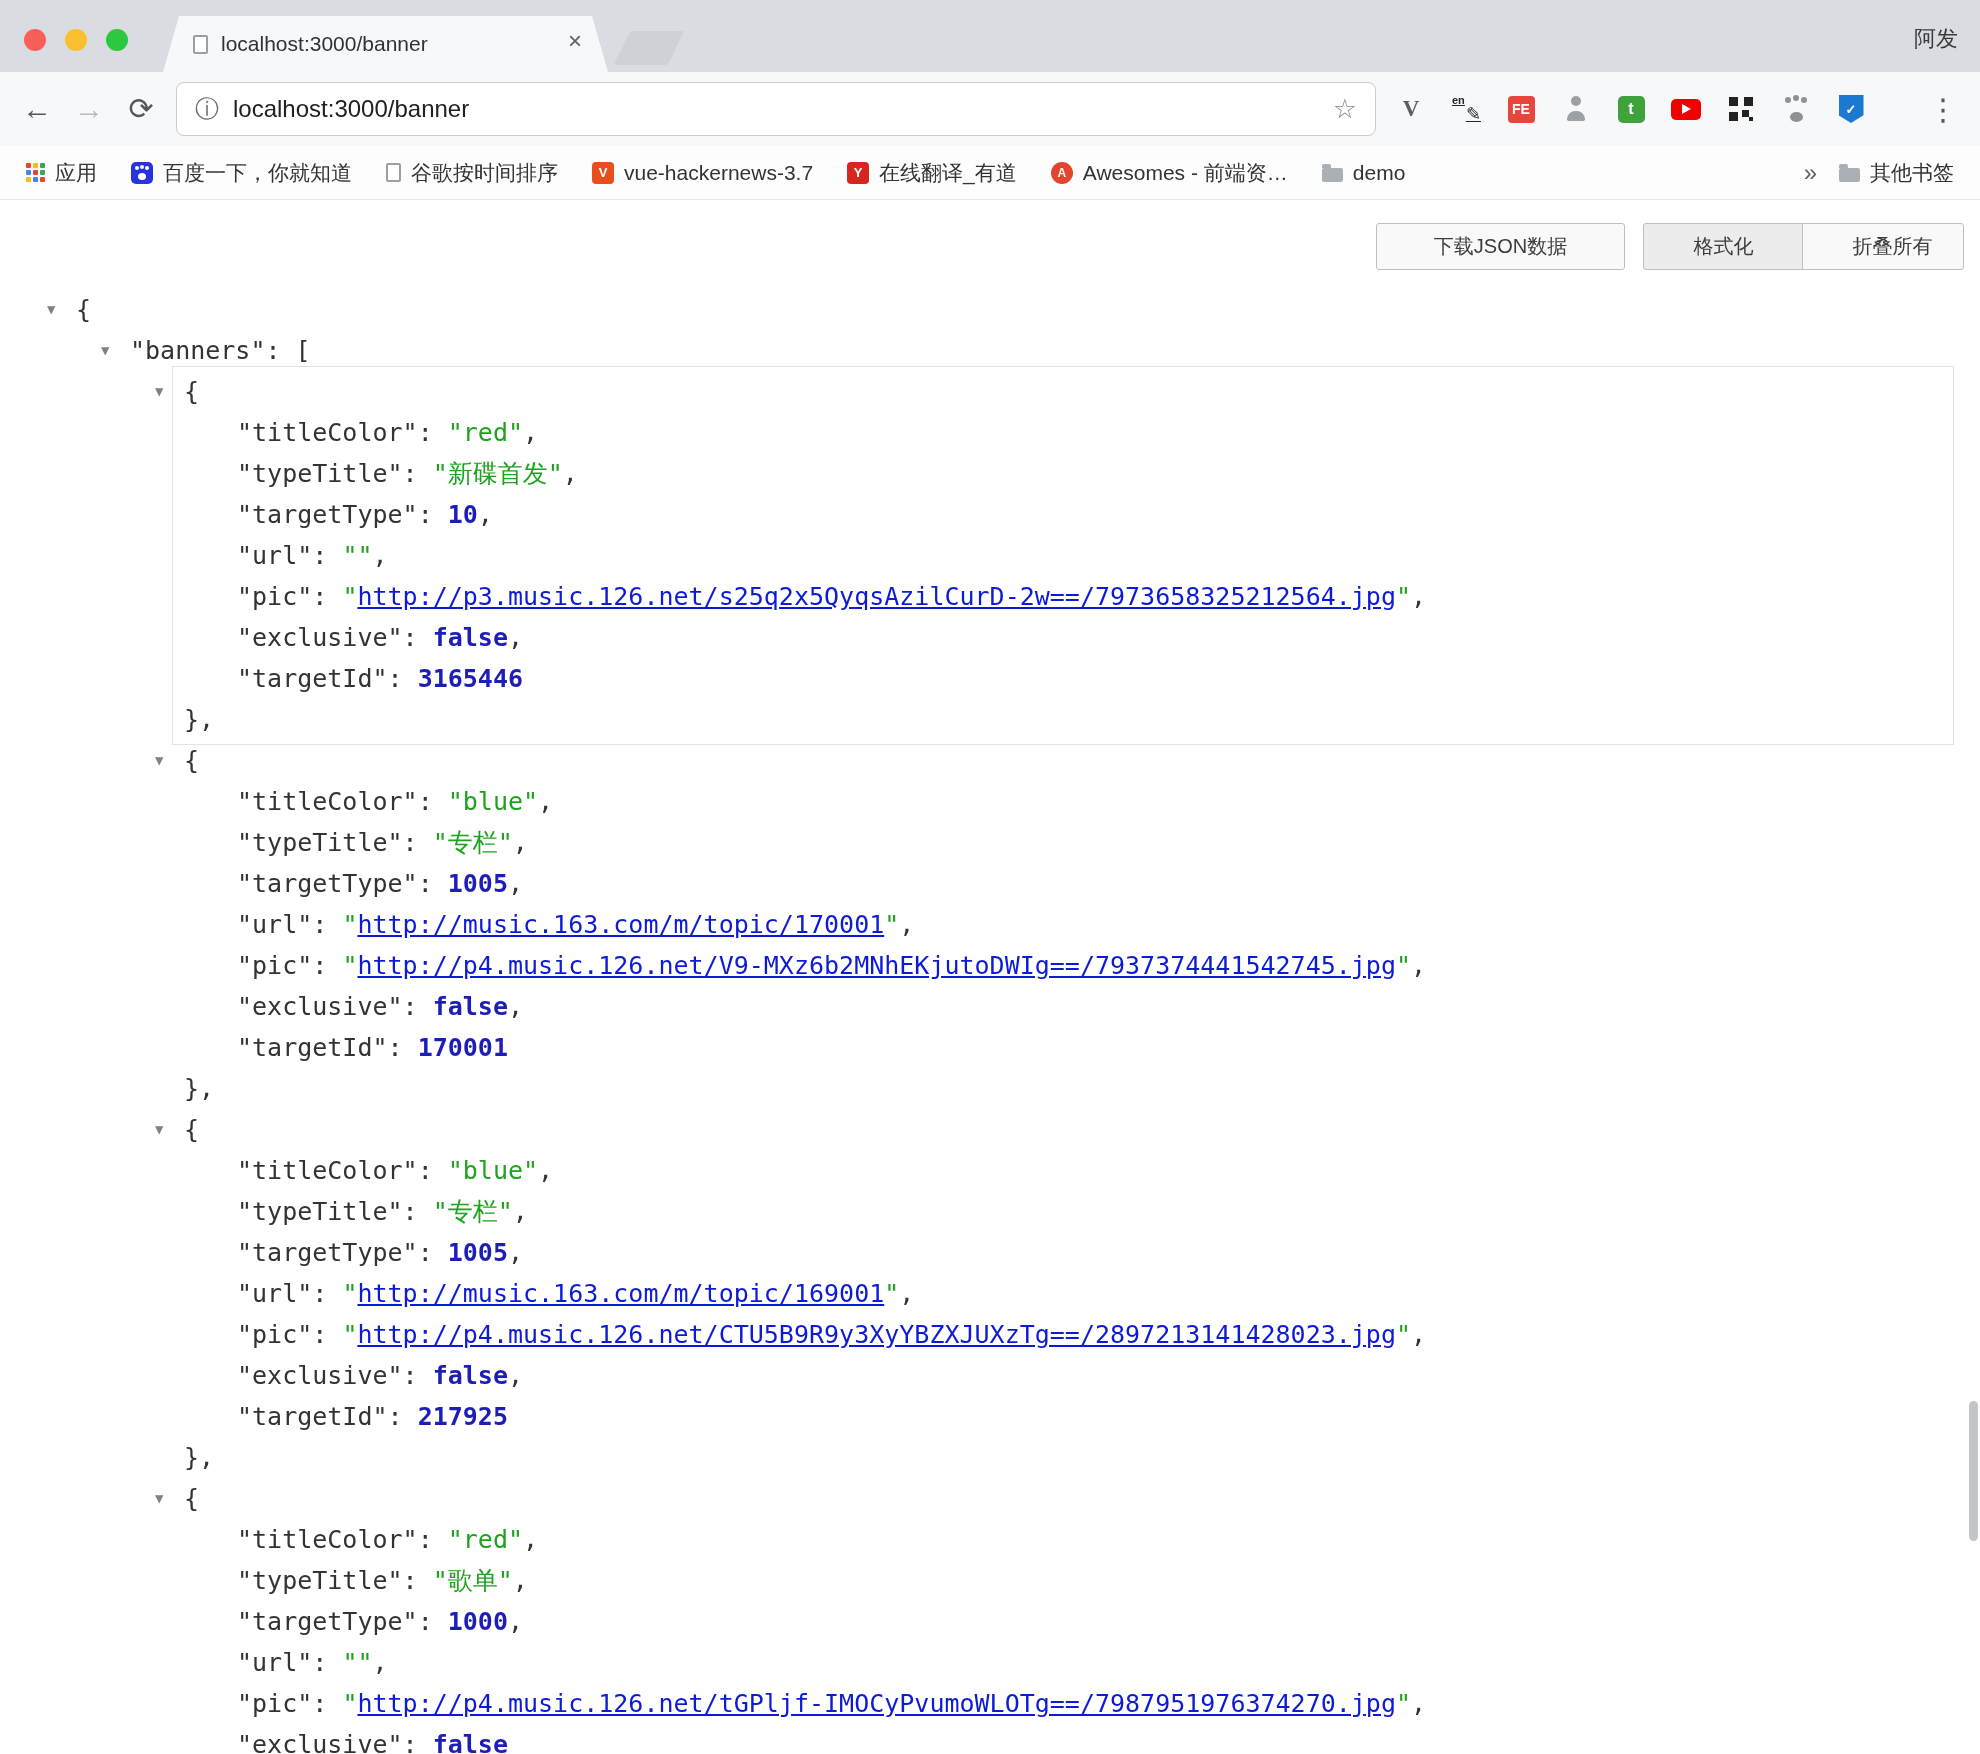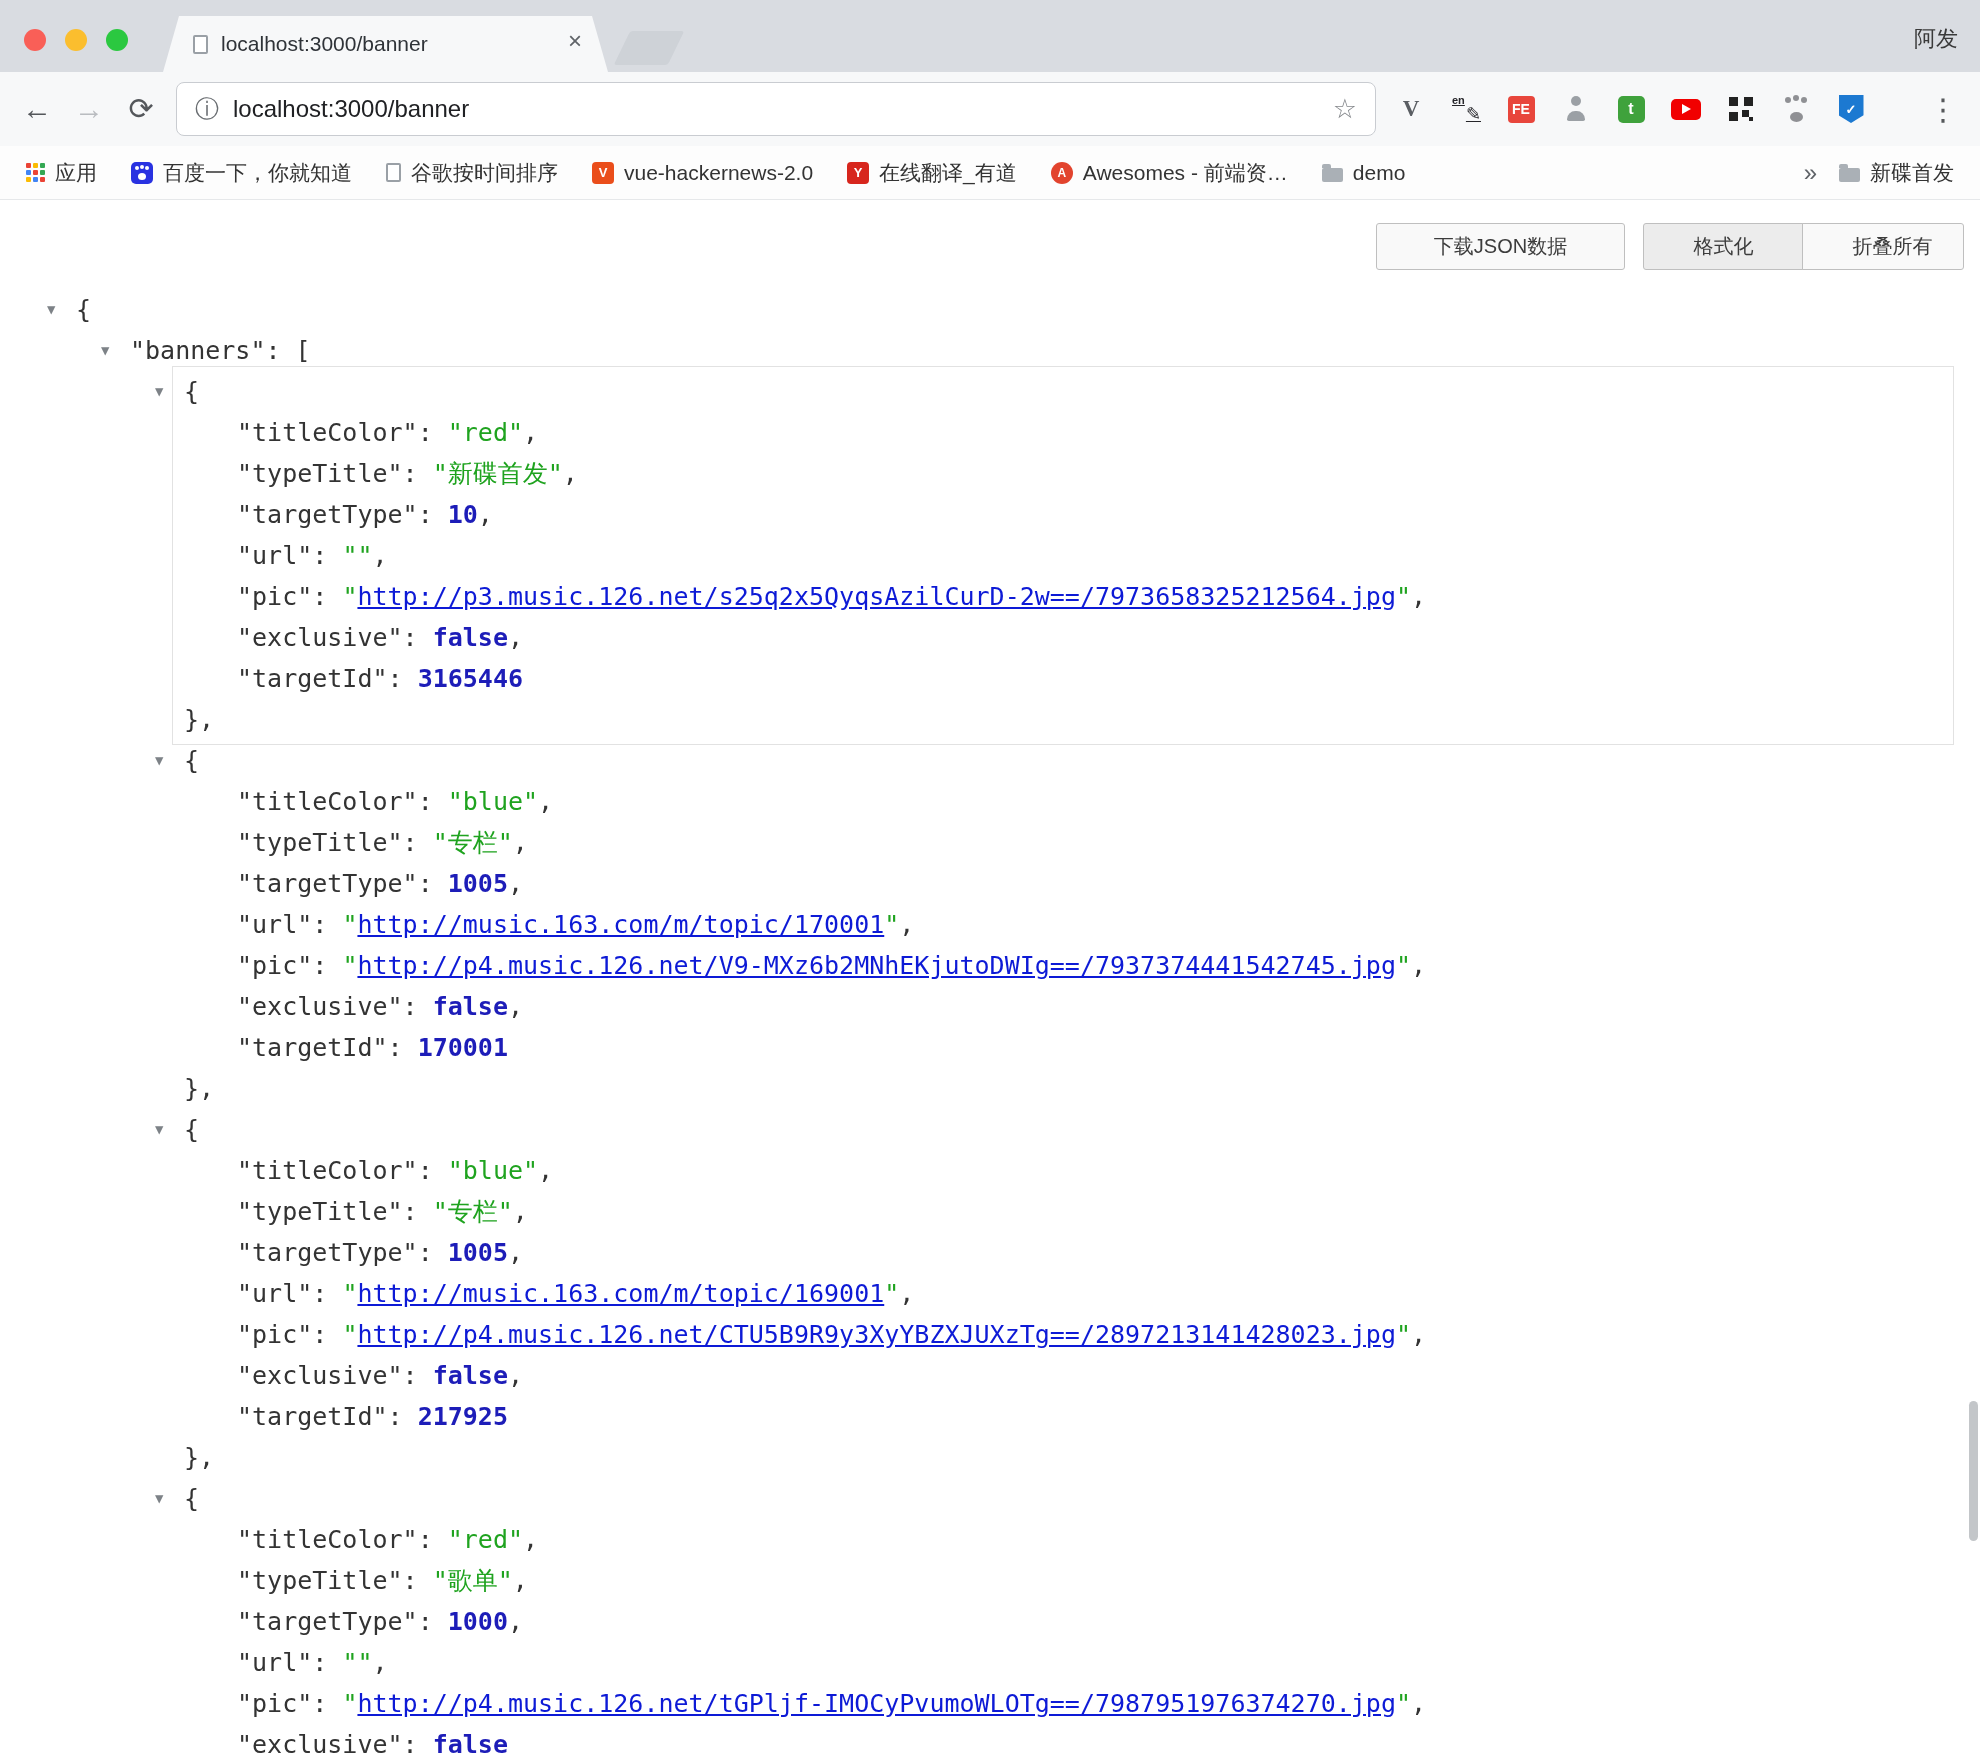--- a/index.html
+++ b/index.html
@@ -190,39 +190,39 @@
   <div class="bm">
     <span class="b-baidu"></span>
     <span>百度一下，你就知道</span>
   </div>
   <div class="bm">
     <span class="b-page"></span>
     <span>谷歌按时间排序</span>
   </div>
   <div class="bm">
     <span class="b-vue">V</span>
-    <span>vue-hackernews-2.0</span>
+    <span>vue-hackernews-3.7</span>
   </div>
   <div class="bm">
     <span class="b-yd">Y</span>
     <span>在线翻译_有道</span>
   </div>
   <div class="bm">
     <span class="b-aw">A</span>
     <span>Awesomes - 前端资…</span>
   </div>
   <div class="bm">
     <span class="b-folder"></span>
     <span>demo</span>
   </div>
   <div class="bm-right">
     <span class="overflow-chevron">»</span>
     <div class="bm">
       <span class="b-folder"></span>
-      <span>新碟首发</span>
+      <span>其他书签</span>
     </div>
   </div>
 </div>
 
 <div class="content">
   <div class="btn" id="btn-download">下载JSON数据</div>
   <div class="btn" id="btn-format">格式化</div>
   <div class="btn" id="btn-collapse">折叠所有</div>
   <div id="json-area">
       <div class="jline" style="padding-left: 76px;"><span class="tri" style="left: 47px;">▼</span><span class="p">{</span></div>

